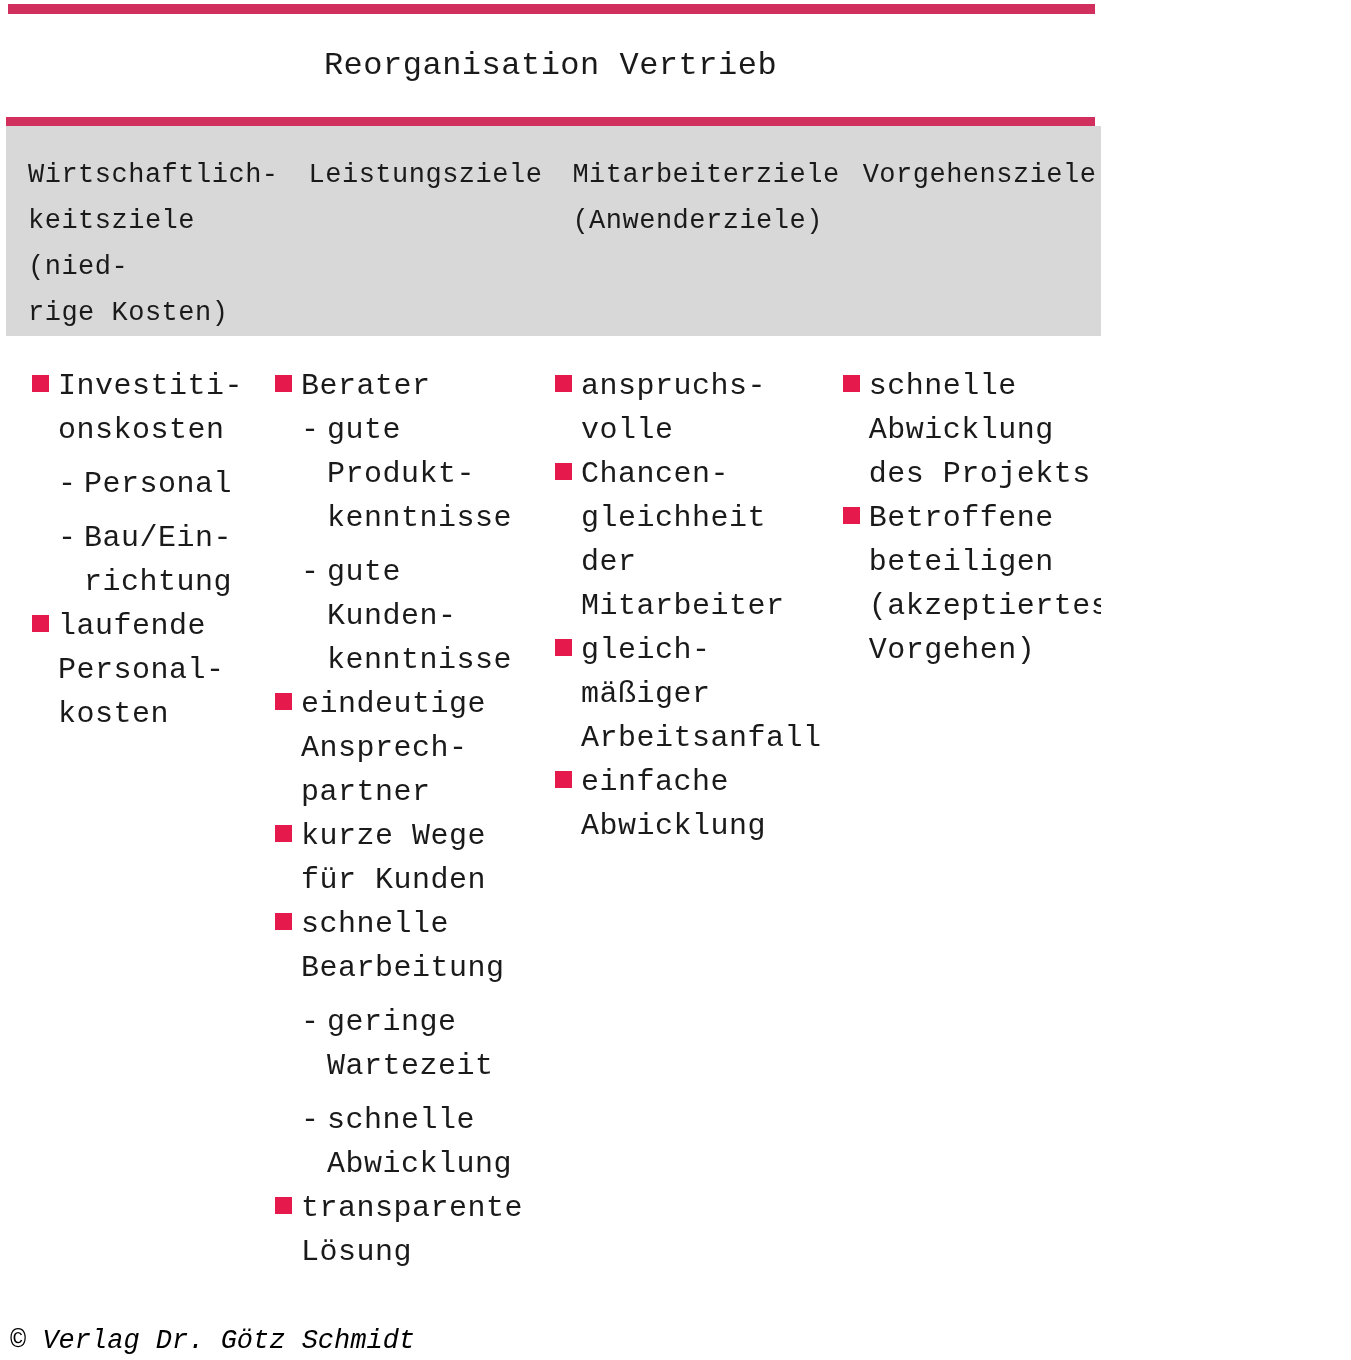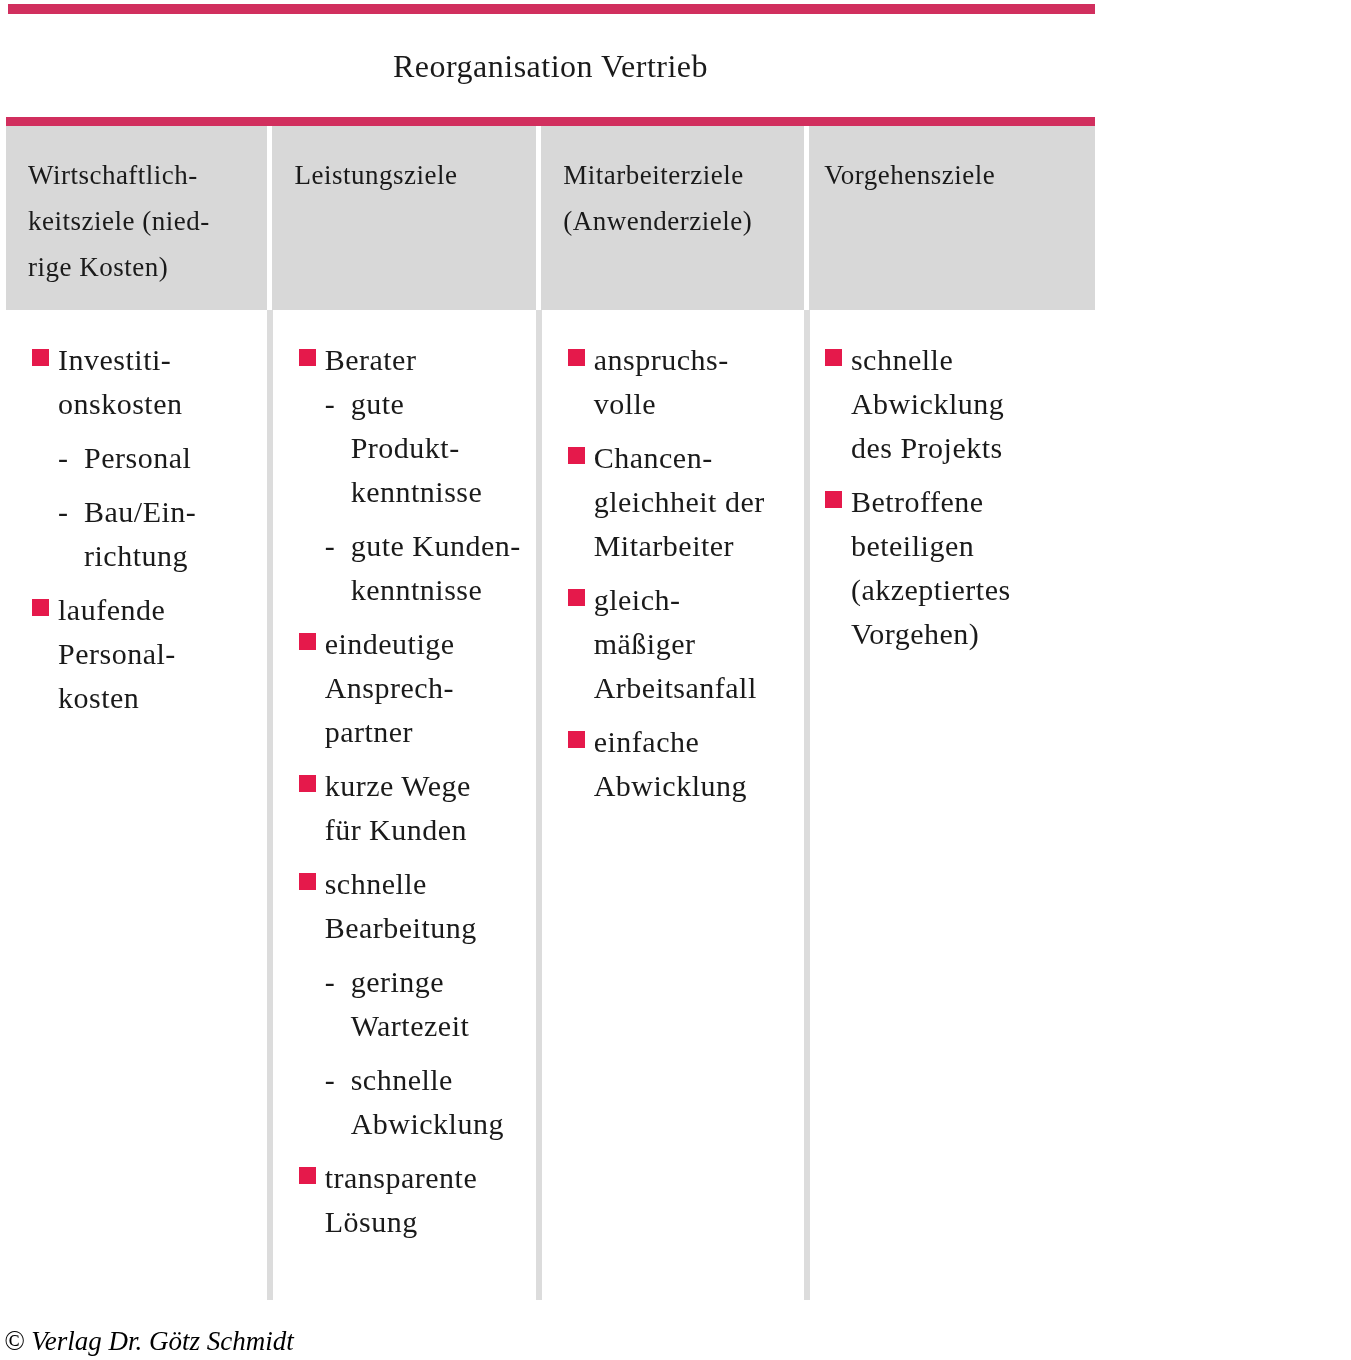--- a/index.html
+++ b/index.html
@@ -7,21 +7,21 @@
     --bullet:#e5194b;
     --header-bg:#d8d8d8;
     --divider:#dcdcdc;
     --text:#1a1a1a;
   }
   html,body{margin:0;padding:0;background:#ffffff;}
   .page{
     position:relative;
     width:1101px;height:1360px;
     background:#ffffff;
-    font-family:Liberation Serif, serif;
+    font-family:Liberation Mono, monospace;
     color:var(--text);
     overflow:hidden;
   }
   .top-rule{
     position:absolute;left:8px;right:6px;top:4px;height:10px;
     background:var(--accent);
   }
   .title{
     position:absolute;top:44px;left:0;right:0;
     text-align:center;
@@ -48,34 +48,34 @@
     background:#ffffff;
     box-sizing:border-box;
     padding:28px 6px 0 26px;
     font-size:30px;line-height:44px;
     letter-spacing:0.5px;
   }
   .w0{width:320px;}
   .w1{width:323px;}
   .w2{width:322px;}
   .w3{width:353px;padding-left:15px;}
-  .item{display:flex;margin-top:10px;}
+  .item{display:flex;margin-top:0;}
   .item:first-child{margin-top:0;}
   .bullet{
     flex:0 0 auto;
     width:17px;height:17px;
     margin:11px 9px 0 0;
     background:var(--bullet);
   }
   .item-text{flex:1 1 auto;}
   .sub{display:flex;margin-top:10px;}
   .sub.tight{margin-top:0;}
   .dash{flex:0 0 26px;}
   .footer{
-    position:absolute;left:4px;top:1324px;
+    position:absolute;left:10px;top:1324px;
     font-style:italic;
     font-size:27px;line-height:34px;
     color:#000000;
   }
 </style>
 </head>
 <body>
 
 <div class="page">
   <div class="top-rule"></div>

